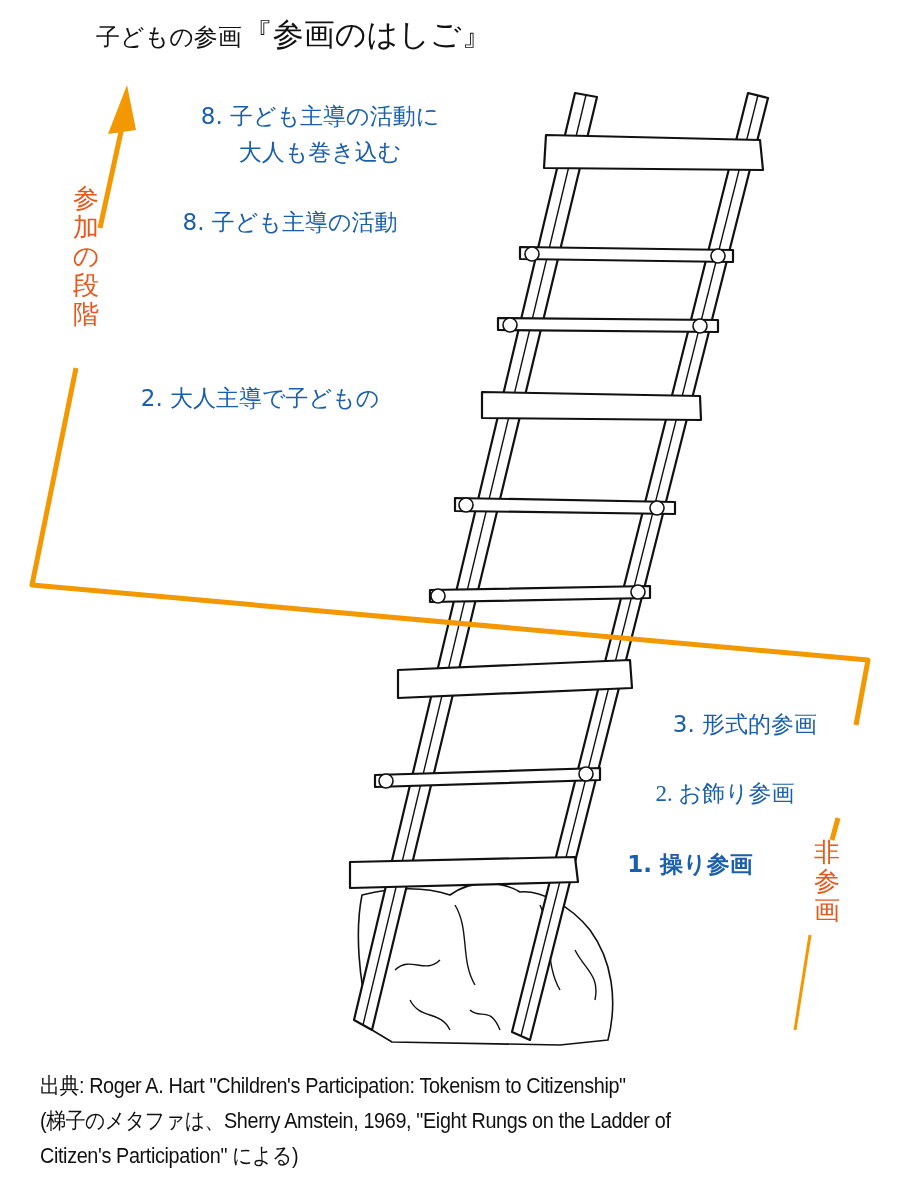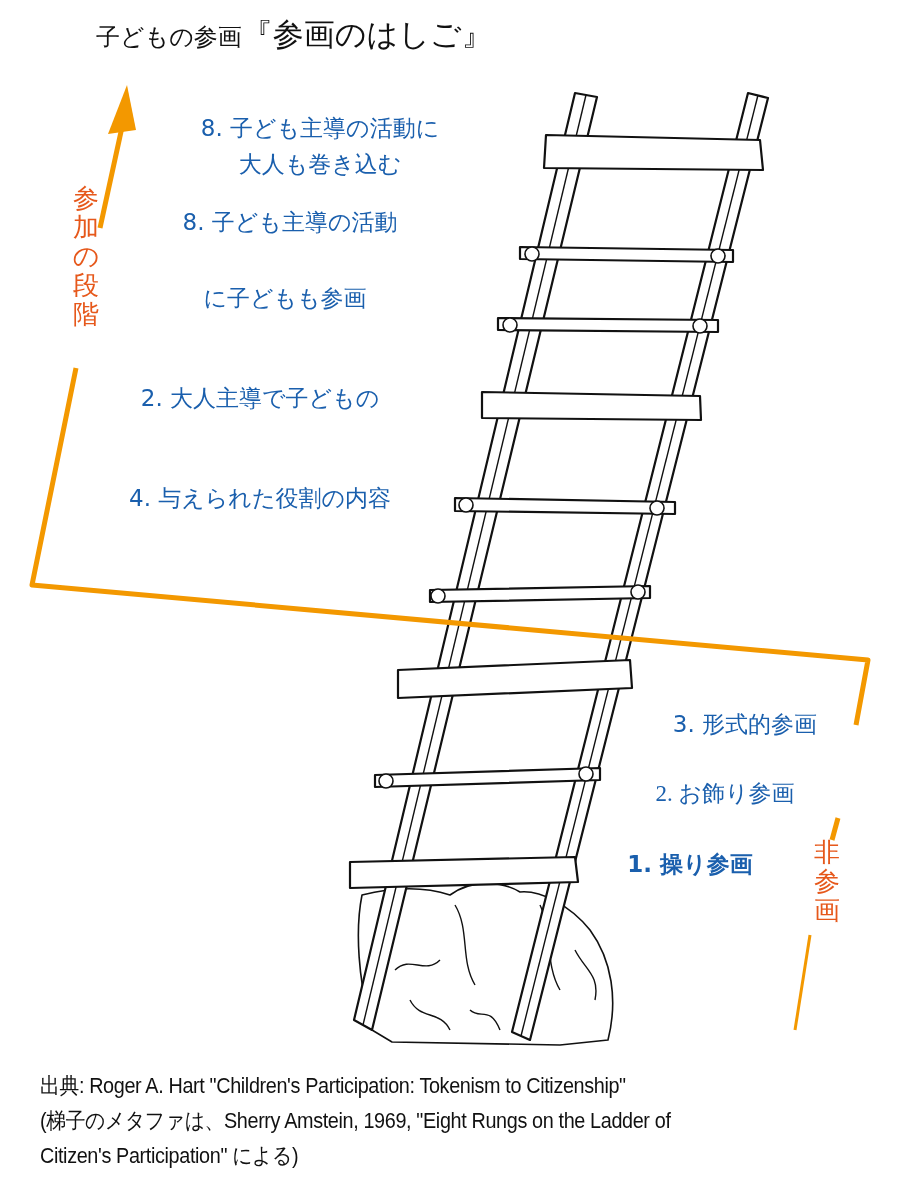--- a/index.html
+++ b/index.html
@@ -77,35 +77,33 @@
   <span>の</span>
   <span>段</span>
   <span>階</span>
 </div>
 <div class="vlabel" style="left:811px; top:838px;">
   <span>非</span>
   <span>参</span>
   <span>画</span>
 </div>
 
-<div class="rung-label" style="left:150px; top:98px; width:340px;margin-top:12px;">
+<div class="rung-label" style="left:150px; top:98px; width:340px;">
   <div>8. 子ども主導の活動に</div>
   <div>大人も巻き込む</div>
 </div>
 <div class="rung-label" style="left:140px; top:204px; width:300px;">
   <div>8. 子ども主導の活動</div>
 </div>
 <div class="rung-label" style="left:120px; top:280px; width:330px;">
-  <div>に子どもも参画</div>
 </div>
 <div class="rung-label" style="left:105px; top:380px; width:310px;">
   <div>2. 大人主導で子どもの</div>
 </div>
 <div class="rung-label" style="left:80px; top:480px; width:360px;">
-  <div>4. 与えられた役割の内容</div>
 </div>
 <div class="rung-label" style="left:645px; top:706px; width:200px;">
   <div>3. 形式的参画</div>
 </div>
 <div class="rung-label" style="left:625px; top:776px; width:200px;font-family:Liberation Serif, serif;">
   <div>2. お飾り参画</div>
 </div>
 <div class="rung-label" style="left:605px; top:846px; width:170px;font-weight:bold;">
   <div>1. 操り参画</div>
 </div>

